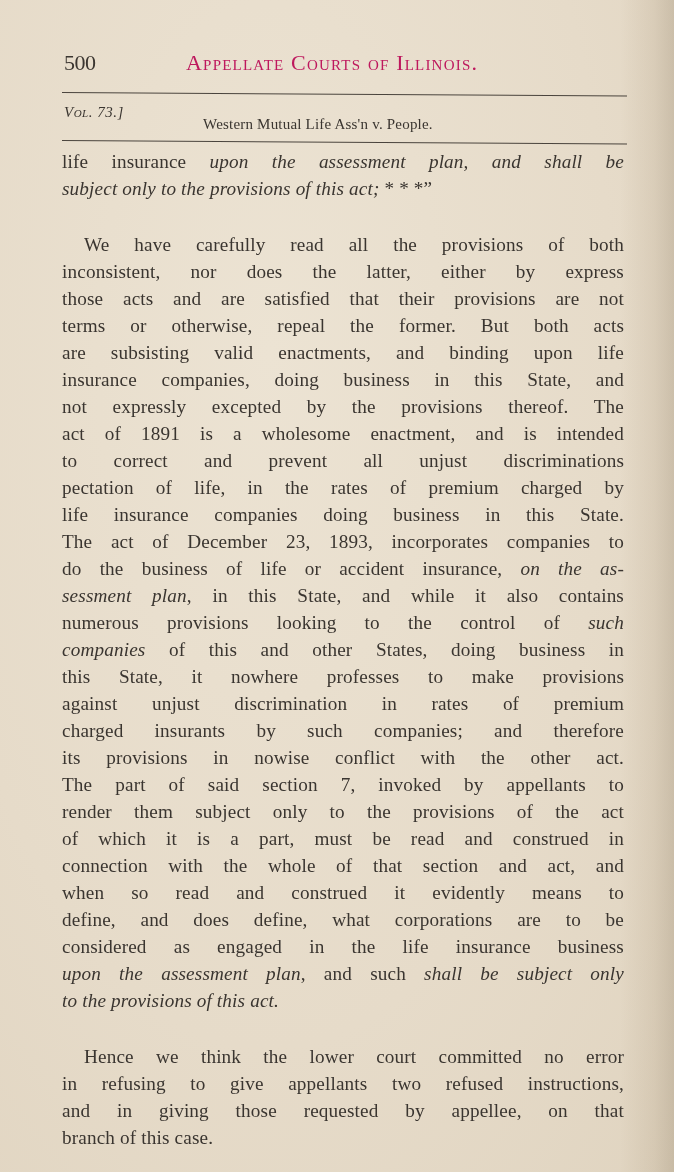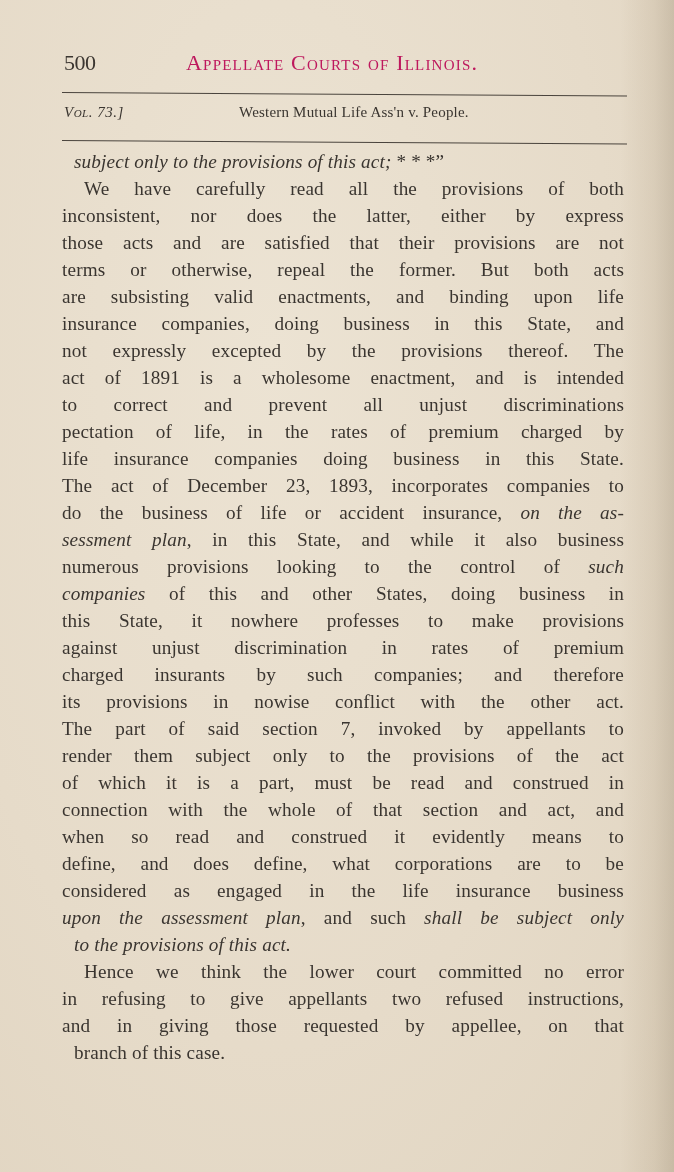--- a/index.html
+++ b/index.html
@@ -68,47 +68,46 @@
       position: absolute;
       left: 2px;
       top: 0;
       font-variant: small-caps;
       letter-spacing: 0.5px;
       font-style: italic;
     }
     .case-title {
       position: absolute;
       left: 141px;
-      top: 0;
+      top: 12px;
       letter-spacing: 0.2px;
-      margin-left: 36px;
     }
     .body-text {
       position: absolute;
       top: 148px;
       left: 0;
       width: 562px;
       font-size: 19.2px;
       line-height: 27px;
       text-align: justify;
       letter-spacing: 0.15px;
     }
     .line {
       display: block;
       height: 27px;
       white-space: nowrap;
       text-align: justify;
       text-align-last: justify;
     }
     .line.last {
       text-align-last: left;
-      margin-left: 12px;
     }
     .line.indent {
       padding-left: 22px;
+      margin-top: 29px;
     }
     .line span.it {
       font-style: italic;
     }
   </style>
 </head>
 <body>
 
 <div class="page">
   <div class="running-head">
@@ -116,35 +115,36 @@
     <span class="book-title">Appellate Courts of Illinois.</span>
   </div>
   <div class="rule rule-1"></div>
   <div class="case-line">
     <span class="volume">Vol. 73.]</span>
     <span class="case-title">Western Mutual Life Ass'n v. People.</span>
   </div>
   <div class="rule rule-2"></div>
 
   <div class="body-text" id="body-text">
+      <span class="line"><span>life insurance </span><span class="it">upon the assessment plan, and shall be</span></span>
       <span class="line last"><span class="it">subject only to the provisions of this act;</span><span> * * *”</span></span>
       <span class="line indent"><span>We have carefully read all the provisions of both</span></span>
       <span class="line"><span>inconsistent, nor does the latter, either by express</span></span>
       <span class="line"><span>those acts and are satisfied that their provisions are not</span></span>
       <span class="line"><span>terms or otherwise, repeal the former.  But both acts</span></span>
       <span class="line"><span>are subsisting valid enactments, and binding upon life</span></span>
       <span class="line"><span>insurance companies, doing business in this State, and</span></span>
       <span class="line"><span>not expressly excepted by the provisions thereof.  The</span></span>
       <span class="line"><span>act of 1891 is a wholesome enactment, and is intended</span></span>
       <span class="line"><span>to correct and prevent all unjust discriminations</span></span>
       <span class="line"><span>pectation of life, in the rates of premium charged by</span></span>
       <span class="line"><span>life insurance companies doing business in this State.</span></span>
       <span class="line"><span>The act of December 23, 1893, incorporates companies to</span></span>
       <span class="line"><span>do the business of life or accident insurance, </span><span class="it">on the as-</span></span>
-      <span class="line"><span class="it">sessment plan</span><span>, in this State, and while it also business</span></span>
+      <span class="line"><span class="it">sessment plan</span><span>, in this State, and while it also contains</span></span>
       <span class="line"><span>numerous provisions looking to the control of </span><span class="it">such</span></span>
       <span class="line"><span class="it">companies</span><span> of this and other States, doing business in</span></span>
       <span class="line"><span>this State, it nowhere professes to make provisions</span></span>
       <span class="line"><span>against unjust discrimination in rates of premium</span></span>
       <span class="line"><span>charged insurants by such companies; and therefore</span></span>
       <span class="line"><span>its provisions in nowise conflict with the other act.</span></span>
       <span class="line"><span>The part of said section 7, invoked by appellants to</span></span>
       <span class="line"><span>render them subject only to the provisions of the act</span></span>
       <span class="line"><span>of which it is a part, must be read and construed in</span></span>
       <span class="line"><span>connection with the whole of that section and act, and</span></span>

